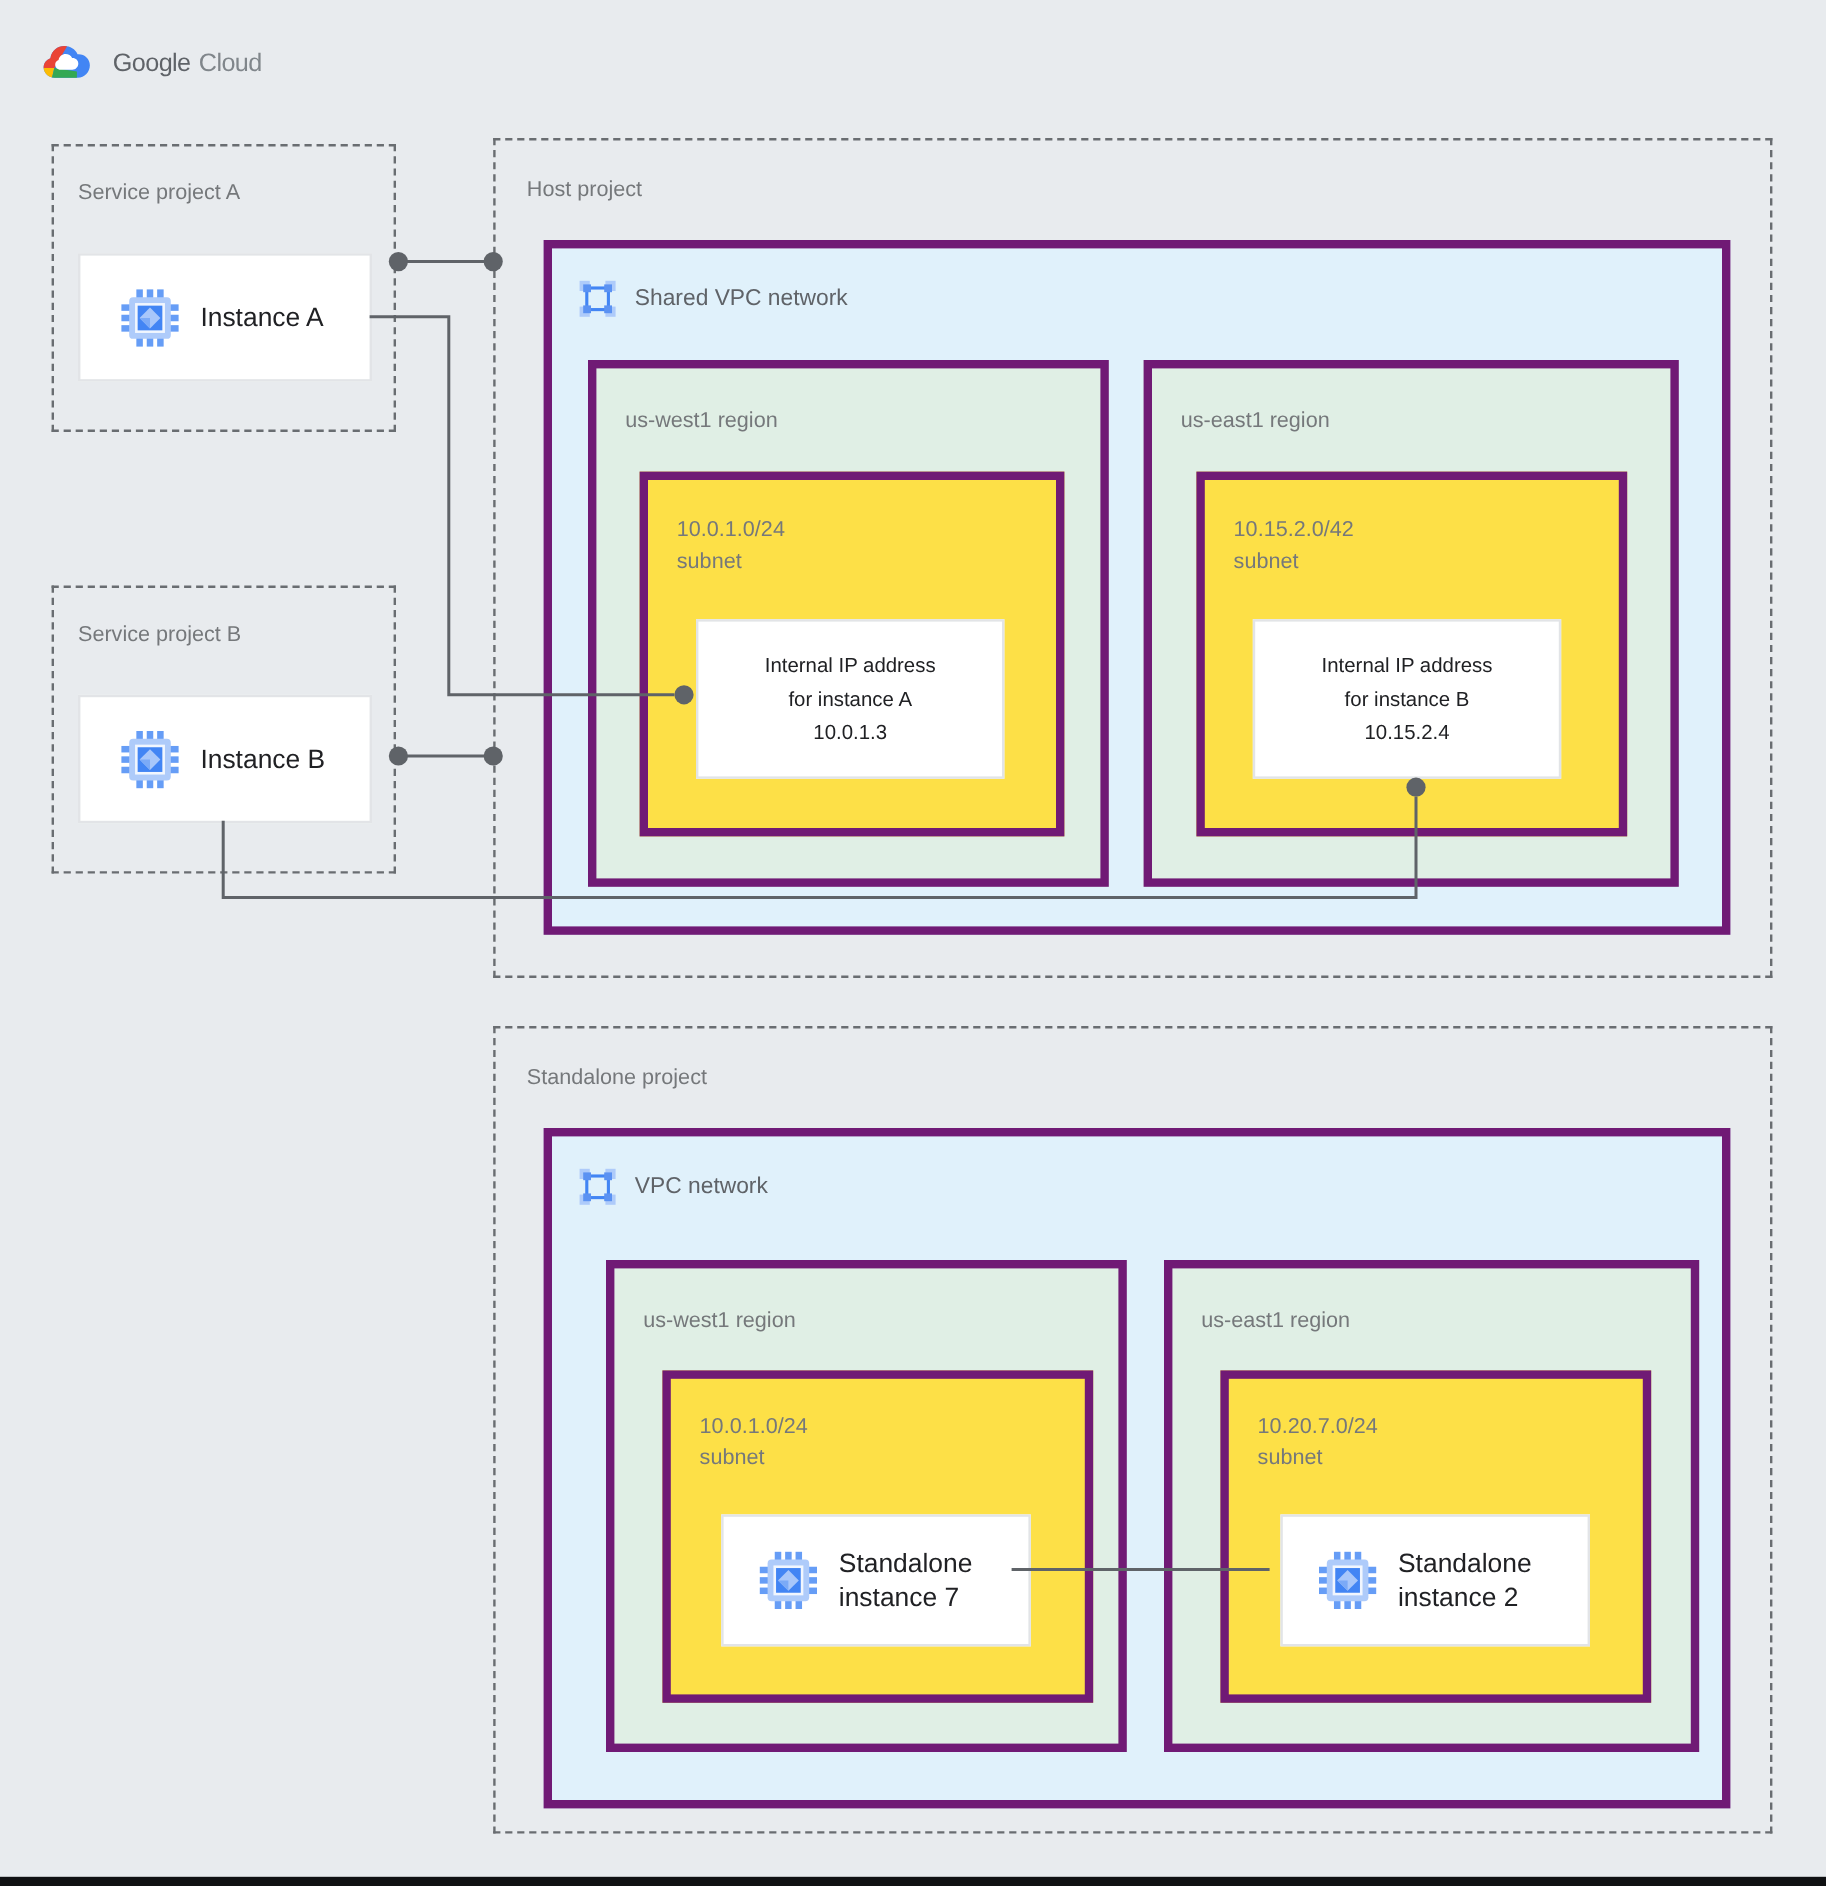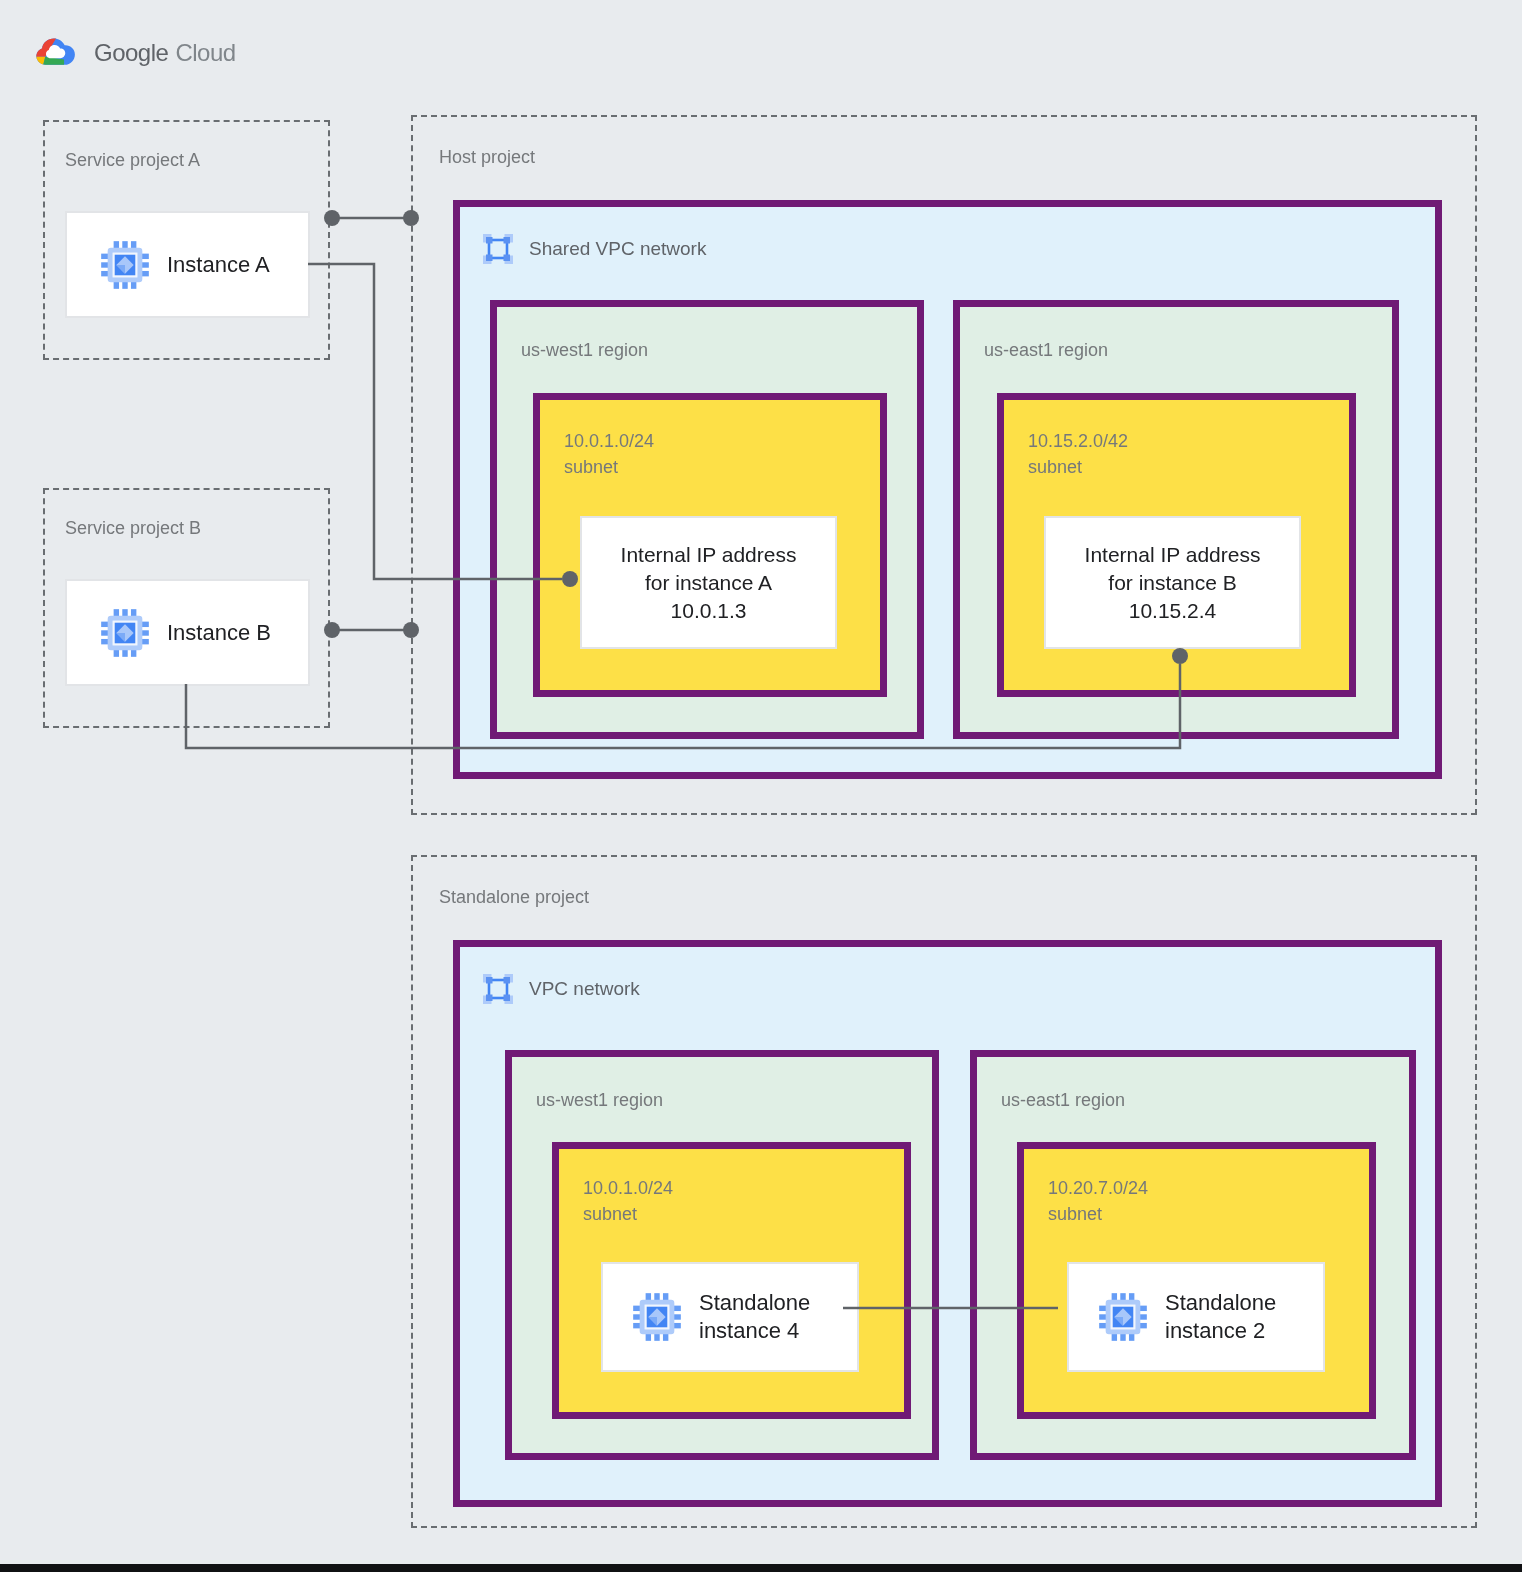--- a/index.html
+++ b/index.html
@@ -4,42 +4,42 @@
 <style>
   html,body{margin:0;padding:0;background:#e8ebee;}
   .canvas{
     position:relative;width:1522px;height:1572px;overflow:hidden;
     background:#e8ebee;font-family:"Liberation Sans","DejaVu Sans",sans-serif;
     color:#202124;
   }
   
   .logo{position:absolute;left:34px;top:34px;display:flex;align-items:center;gap:13px;}
   .logo svg{display:block;}
-  .logo-text{font-size:24px;letter-spacing:-0.5px;white-space:nowrap;}
+  .logo-text{font-size:21px;letter-spacing:-0.5px;white-space:nowrap;}
   .logo-text .g1{color:#5f6368;font-weight:500;}
   .logo-text .g2{color:#80868b;font-weight:400;margin-left:7px;}
   
   .dashed-box{position:absolute;border:2px dashed #696d71;box-sizing:border-box;}
   .proj-label{position:absolute;font-size:18px;color:#75787b;white-space:nowrap;}
   
   .tinted{position:absolute;box-sizing:border-box;border:7px solid #701a75;}
   .blue-box{background:#e0f1fb;}
   .green-box{background:#e0efe5;}
   .purple-box{background:#fde047;}
   .tint-label{position:absolute;font-size:18px;color:#75787b;line-height:26px;white-space:nowrap;}
   
   .node{
     position:absolute;background:#ffffff;border:2px solid #e2e4e7;box-sizing:border-box;
     display:flex;align-items:center;gap:16px;padding-left:32px;
   }
   .node .vm-label{font-size:22px;color:#202124;line-height:28px;}
   .ip-card{
     position:absolute;background:#ffffff;border:2px solid #e2e4e7;box-sizing:border-box;
     display:flex;flex-direction:column;align-items:center;justify-content:center;
-    font-size:21px;line-height:28px;color:#202124;text-align:center;
+    font-size:17px;line-height:28px;color:#202124;text-align:center;
   }
   
   .net-row{position:absolute;display:flex;align-items:center;gap:13px;}
   .net-row .net-label{font-size:19px;color:#5f6368;white-space:nowrap;}
   
   .wires{position:absolute;left:0;top:0;z-index:6;pointer-events:none;}
   .wires path,.wires line{stroke:#5f6368;stroke-width:2.5;fill:none;}
   .wires circle{fill:#5f6368;stroke:none;}
   .screen-edge{position:absolute;left:0;top:1564px;width:1522px;height:8px;background:#101113;}
 </style>
@@ -187,21 +187,21 @@
           <div class="tint-label" style="left:24px;top:26px;">
             <span style="display:block;">10.0.1.0/24</span>
             <span style="display:block;">subnet</span>
           </div>
           <div class="node" style="left:42px;top:113px;width:258px;height:110px;padding-left:28px;">
             <svg width="52" height="52" viewBox="0 0 48 48">
                 <use href="#vm-icon-def"></use>
               </svg>
             <span class="vm-label">
               <span style="display:block;">Standalone</span>
-              <span style="display:block;">instance 4</span>
+              <span style="display:block;">instance 7</span>
             </span>
           </div>
         </div>
       </div>
 
       <div class="tinted green-box" style="left:510px;top:103px;width:446px;height:410px;">
         <div class="tint-label" style="left:24px;top:30px;">us-east1 region</div>
         <div class="tinted purple-box" style="left:40px;top:85px;width:359px;height:277px;">
           <div class="tint-label" style="left:24px;top:26px;">
             <span style="display:block;">10.20.7.0/24</span>

